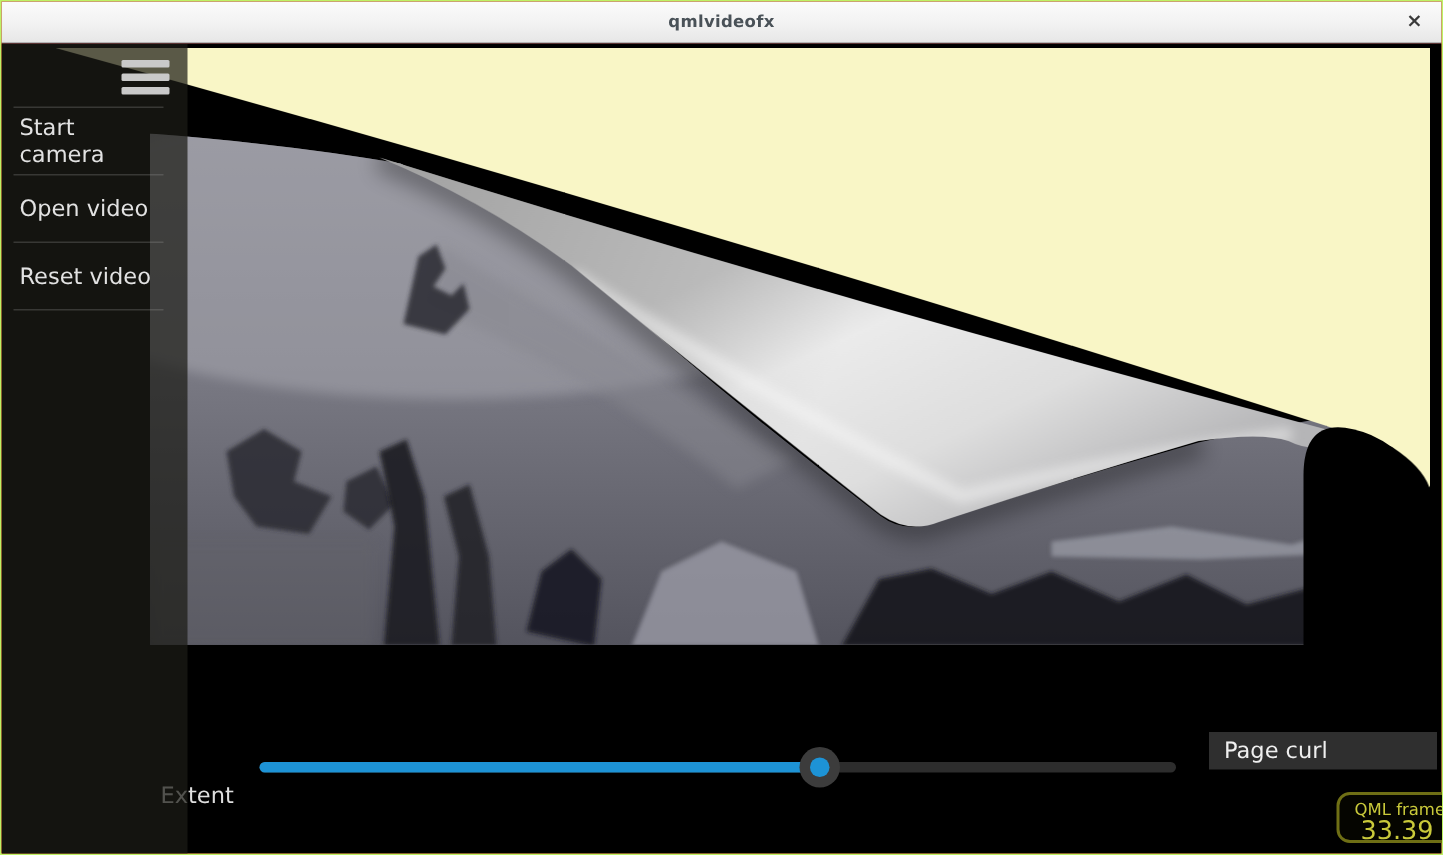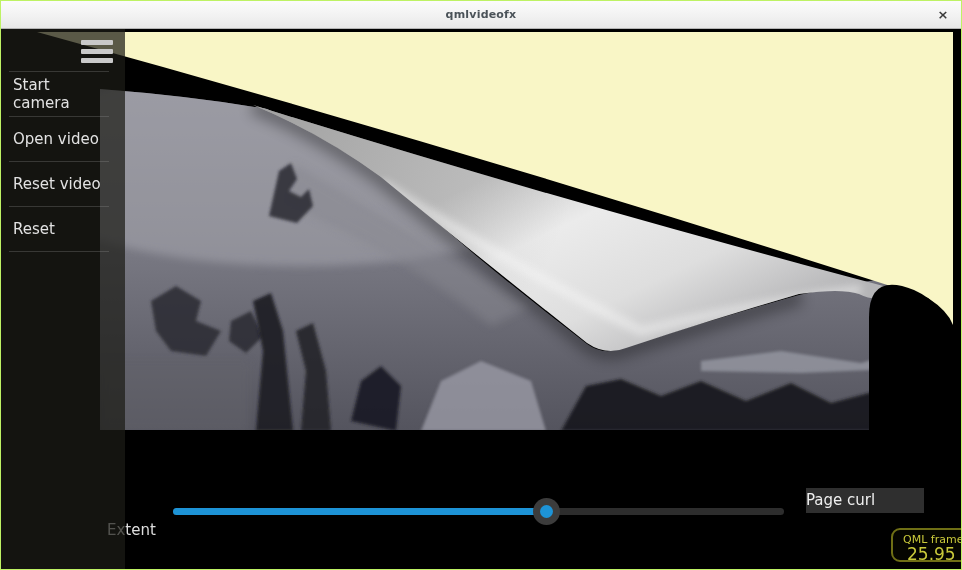--- a/index.html
+++ b/index.html
@@ -43,22 +43,22 @@
   
   #footer { position:absolute; left:0; top:0; width:960px; height:540px; z-index:2; pointer-events:none; }
   #extent-label { position:absolute; left:106px; top:492px; font-size:15px; color:#dedede; }
   #slider { position:absolute; left:172px; top:479px; width:611px; height:7px;
     background:#2d2d2d; border-radius:3.5px; pointer-events:auto; }
   #slider-fill { position:absolute; left:0; top:0; height:7px; background:#1d93d6; border-radius:3.5px; }
   #slider-handle { position:absolute; top:-10px; width:27px; height:27px; border-radius:50%;
     background:#3c3c3c; }
   #slider-handle .dot { position:absolute; left:7px; top:7px; width:13px; height:13px;
     border-radius:50%; background:#1d93d6; }
-  #effect-btn { position:absolute; left:805px; top:459px; width:118px; height:25px;
-    background:#2f2f2f; color:#efefef; font-size:15px; line-height:25px; 
+  #effect-btn { position:absolute; left:805px; top:459px; width:152px; height:25px;
+    background:#2f2f2f; color:#efefef; font-size:15px; line-height:25px; padding-left:10px;
     pointer-events:auto; }
   
   #fps-box { position:absolute; left:890px; top:499px; width:86px; height:34px;
     border:2px solid #6f6f15; border-radius:9px; background:#050500; z-index:4; overflow:hidden; }
   #fps-label { position:absolute; left:10px; top:3px; font-size:11px; color:#c9c93a; white-space:nowrap; }
   #fps-value { position:absolute; left:14px; top:14px; font-size:17px; color:#c9c93a; white-space:nowrap; }
 </style>
 </head>
 <body>
 
@@ -158,23 +158,22 @@
     <div id="sidebar">
       <div id="menu-btn">
         <div class="bar"></div>
         <div class="bar"></div>
         <div class="bar"></div>
       </div>
       <ul id="menu-list">
         <li>Start camera</li>
         <li>Open video</li>
         <li>Reset video</li>
-        <li>Reset</li>
       </ul>
     </div>
 
     <div id="fps-box">
       <div id="fps-label">QML frame r…</div>
-      <div id="fps-value">25.95</div>
+      <div id="fps-value">33.39</div>
     </div>
 
   </div>
 </div>
 
 </body></html>

